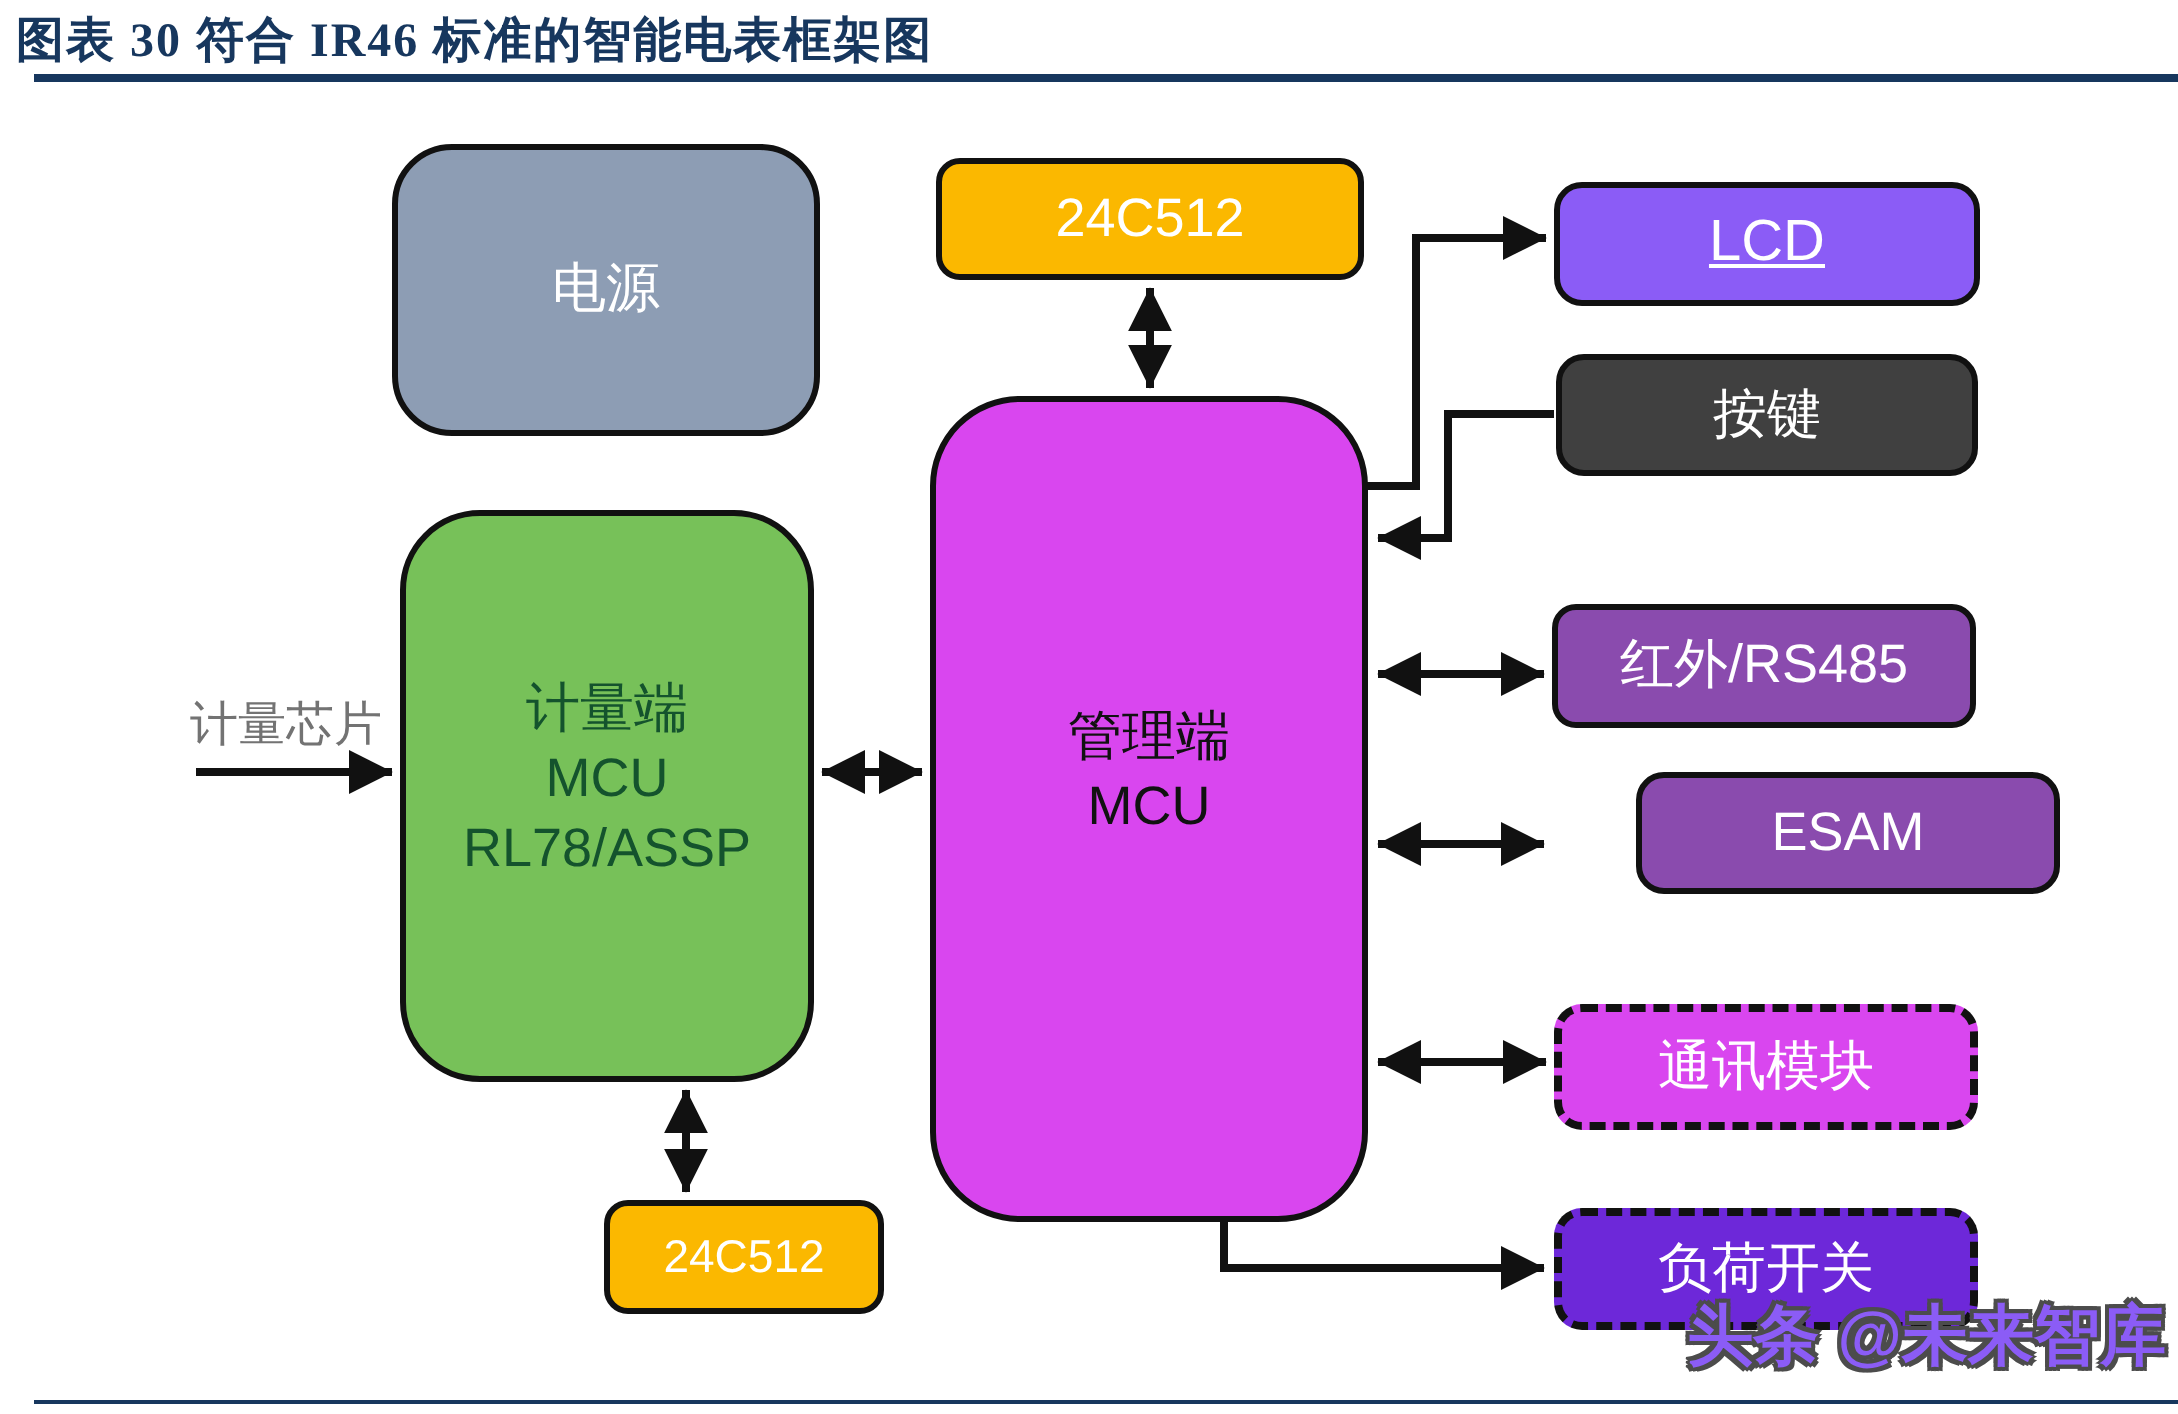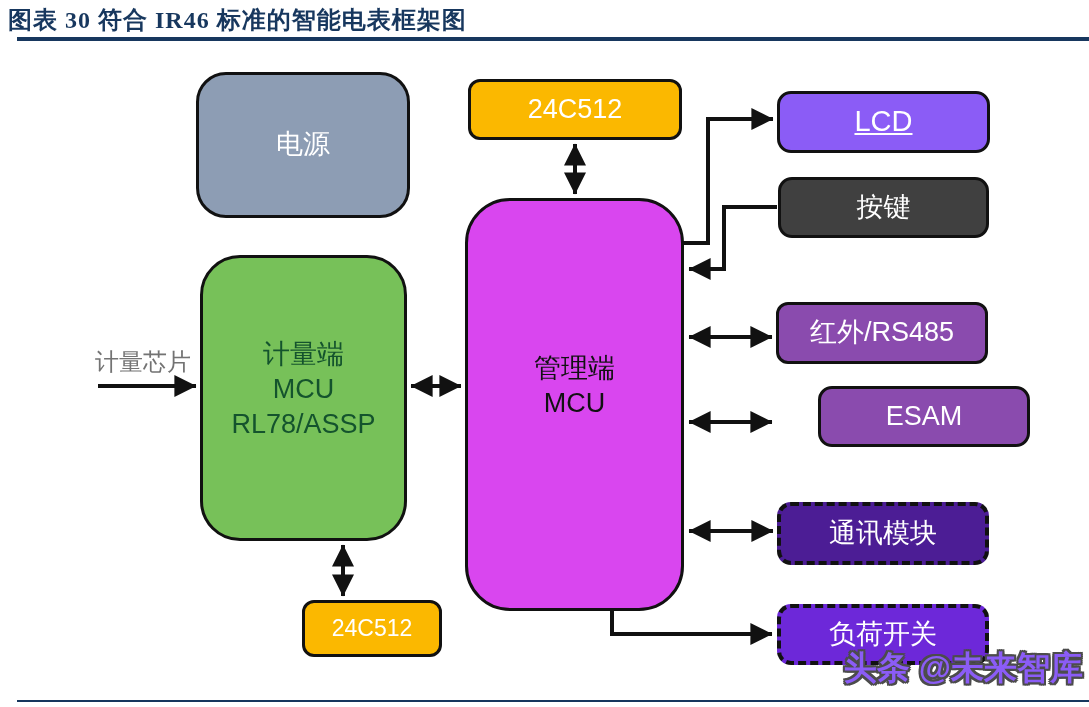--- a/index.html
+++ b/index.html
@@ -115,21 +115,21 @@
   </div>
 
   <div class="node infrared" style="background: rgb(138, 75, 174); border-radius: 12px;">
     <span>红外/RS485</span>
   </div>
 
   <div class="node esam" style="background: rgb(138, 75, 174);">
     <span>ESAM</span>
   </div>
 
-  <div class="node comm dashed" style="background: #4c1d95;">
+  <div class="node comm dashed" style="background: #d946ef;">
     <span>通讯模块</span>
   </div>
 
   <div class="node load dashed" style="background: #6d28d9;">
     <span>负荷开关</span>
   </div>
 
   <div class="node eeprom-bottom" style="background: rgb(251, 184, 0);">
     <span>24C512</span>
   </div>

